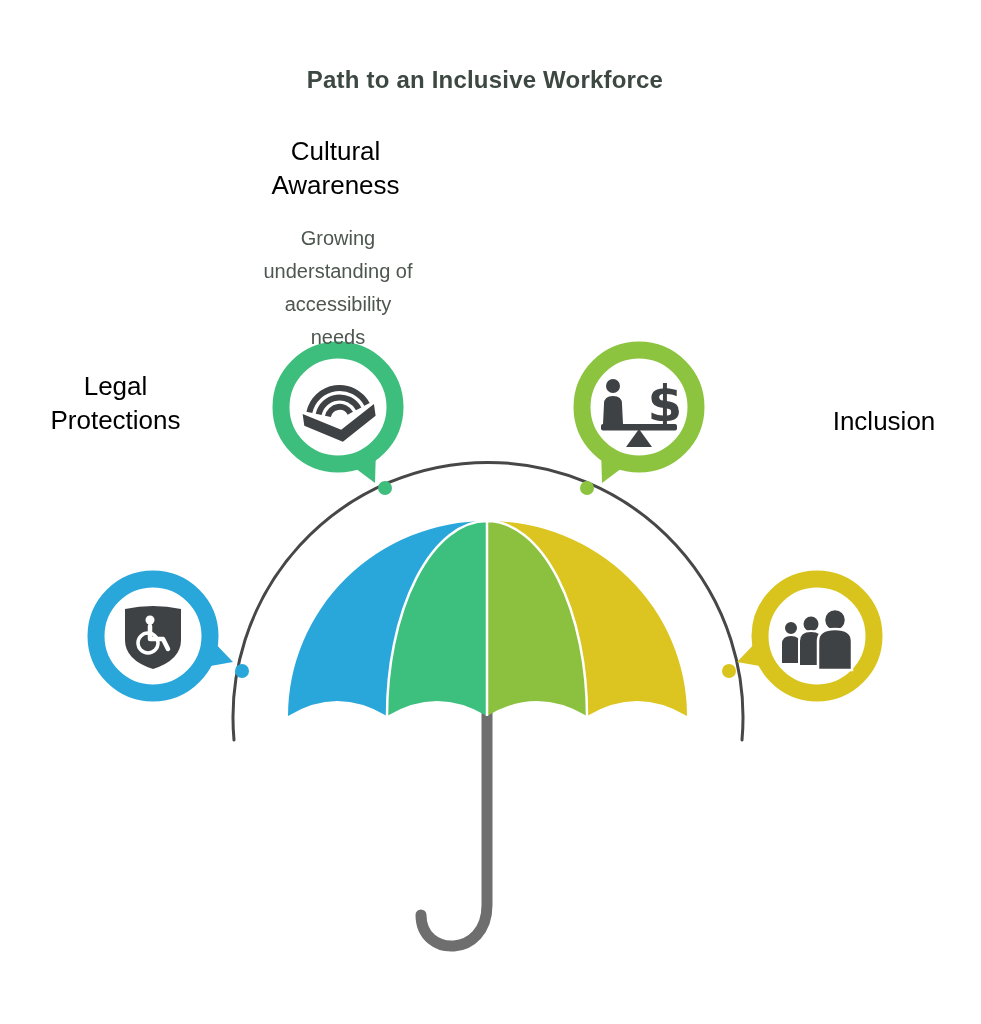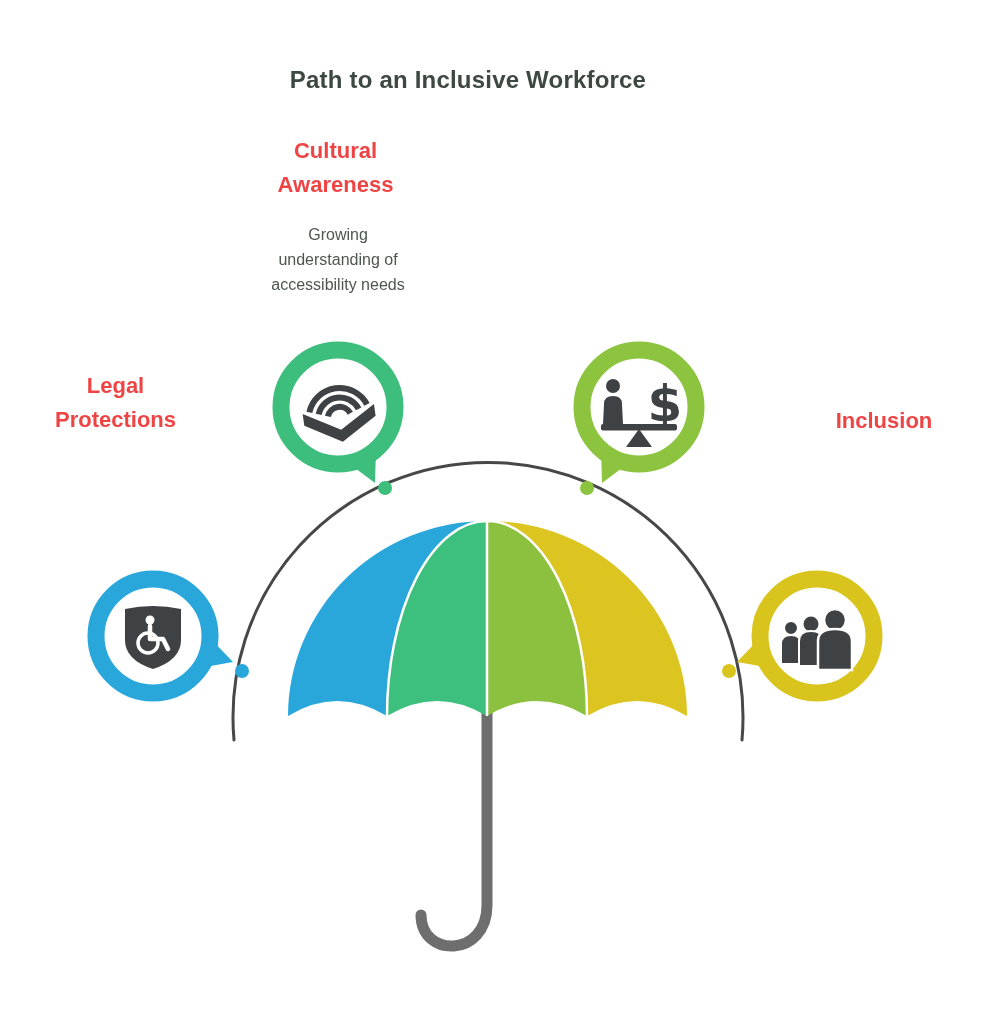--- a/index.html
+++ b/index.html
@@ -6,31 +6,31 @@
   .canvas{
     position:relative;
     width:981px;height:1024px;
     background:#ffffff;
     overflow:hidden;
     font-family:"Liberation Sans", sans-serif;
   }
   .layer{position:absolute;left:0;top:0;}
   .txt{position:absolute;text-align:center;}
   .title{
-    left:208px;top:66px;width:520px;
+    left:225px;top:66px;width:520px;
     font-size:24px;font-weight:bold;color:#3D4843;
     letter-spacing:.2px;
   }
   .heading{
-    font-size:22px;font-weight:bold;color:#ef4444;
+    font-size:26px;font-weight:normal;color:#000000;
     line-height:34px;
   }
   .desc{
-    font-size:16px;color:#4D564F;
-    line-height:25px;
+    font-size:20px;color:#4D564F;
+    line-height:33px;
   }
   .h-cultural{left:253px;top:134px;width:165px;}
   .d-cultural{left:259px;top:222px;width:158px;}
   .h-equity{left:536px;top:169px;width:200px;}
   .d-equity{left:537px;top:222px;width:198px;}
   .h-legal{left:33px;top:369px;width:165px;}
   .d-legal{left:33px;top:452px;width:165px;}
   .h-inclusion{left:784px;top:404px;width:200px;}
   .d-inclusion{left:768px;top:456px;width:164px;}
 </style>

